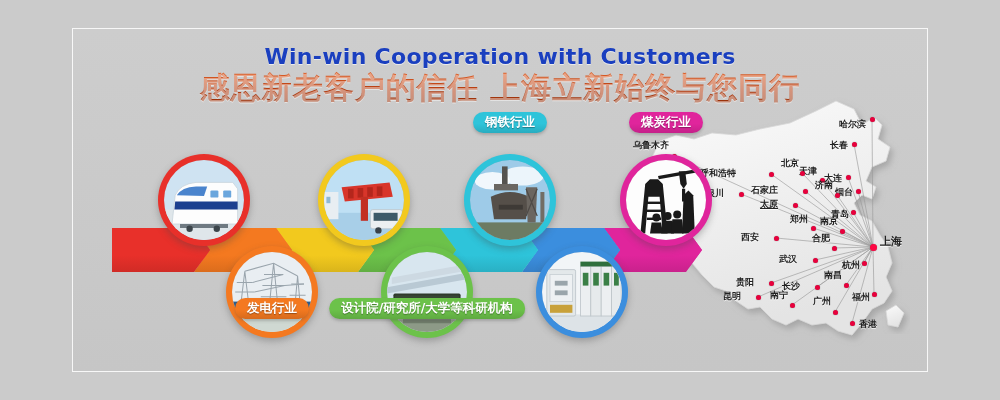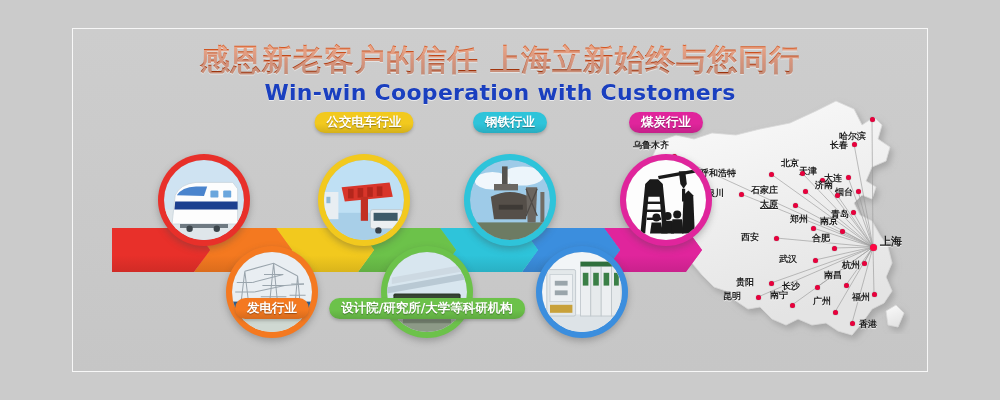--- a/index.html
+++ b/index.html
@@ -78,25 +78,25 @@
   .dot.hub{width:7px;height:7px;background:#ff0844;}
 </style>
 </head>
 <body>
 
 <div id="stage">
 
   <div id="frame"></div>
 
   <div id="headline">
+    <div id="title-en">Win-win Cooperation with Customers</div>
     <div style="position:relative;">
       <div id="title-cn-shadow">感恩新老客户的信任 上海立新始终与您同行</div>
       <div id="title-cn">感恩新老客户的信任 上海立新始终与您同行</div>
     </div>
-    <div id="title-en">Win-win Cooperation with Customers</div>
   </div>
 
   <div id="ribbon">
       <div class="chev first" style="left: 112px; width: 98px; background: linear-gradient(rgb(232, 48, 42) 0%, rgb(232, 48, 42) 62%, rgba(0, 0, 0, 0.1) 100%) rgb(232, 48, 42); z-index: 10;">
         <div class="sh"></div>
       </div>
       <div class="chev" style="left: 194px; width: 98px; background: linear-gradient(rgb(244, 121, 32) 0%, rgb(244, 121, 32) 62%, rgba(0, 0, 0, 0.1) 100%) rgb(244, 121, 32); z-index: 9;">
         <div class="sh"></div>
       </div>
       <div class="chev" style="left: 276px; width: 98px; background: linear-gradient(rgb(242, 201, 30) 0%, rgb(242, 201, 30) 62%, rgba(0, 0, 0, 0.1) 100%) rgb(242, 201, 30); z-index: 8;">
@@ -151,21 +151,20 @@
       <rect x="46" y="46" width="9" height="30" fill="#c22f23"></rect>
       <rect x="0" y="40" width="18" height="34" fill="#e8eef2"></rect>
       <rect x="3" y="46" width="5" height="8" fill="#8fb8d4"></rect>
       <rect x="58" y="62" width="40" height="24" rx="3" fill="#eceff1" stroke="#b9c4cb"></rect>
       <rect x="62" y="66" width="30" height="10" fill="#3d5a68"></rect>
       <circle cx="68" cy="88" r="4" fill="#39424a"></circle>
                 <circle cx="90" cy="88" r="4" fill="#39424a"></circle>
               </svg></div>
           </div>
         </div>
-        <div class="pill" style="top: -42px; background: linear-gradient(rgb(242, 201, 30) 0%, rgb(242, 201, 30) 55%, rgba(0, 0, 0, 0.12) 100%) rgb(242, 201, 30);">公交电车行业</div>
       </div>
       <div class="node" style="left: 464px; top: 154px; width: 92px; height: 92px; z-index: 42;">
         <div class="ring" style="width: 92px; height: 92px; background: rgb(46, 196, 218); padding: 0px;">
           <div class="photo" style="width: 80px; height: 80px;">
             <div style="width: 100%; height: 100%; position: relative; overflow: hidden;"><svg viewBox="0 0 100 100" width="100%" height="100%" preserveAspectRatio="xMidYMid slice">
                 <rect width="100" height="100" fill="#9ecbe8"></rect>
       <ellipse cx="28" cy="26" rx="22" ry="11" fill="#ffffff" opacity=".85"></ellipse>
       <ellipse cx="66" cy="20" rx="26" ry="12" fill="#ffffff" opacity=".8"></ellipse>
       <rect y="78" width="100" height="22" fill="#6d7b63"></rect>
       <rect x="40" y="8" width="7" height="26" fill="#55534f"></rect>
@@ -328,21 +327,21 @@
           <path d="M234,199 L233,152"></path>
           <path d="M118,202 L233,152"></path>
           <path d="M152,210 L233,152"></path>
           <path d="M195,217 L233,152"></path>
           <path d="M212,228 L233,152"></path>
           <path d="M34,61 L233,152"></path>
         </g>
     </svg>
     <div id="cities">
         <div class="dot" style="left: 229.5px; top: 21.5px;"></div>
-        <div class="city" style="left: 199px; top: 36px;">哈尔滨</div>
+        <div class="city" style="left: 199px; top: 24px;">哈尔滨</div>
         <div class="dot" style="left: 211.5px; top: 46.5px;"></div>
         <div class="city" style="left: 190px; top: 45px;">长春</div>
         <div class="dot" style="left: 205.5px; top: 79.5px;"></div>
         <div class="city" style="left: 184px; top: 78px;">大连</div>
         <div class="dot" style="left: 179.5px; top: 82.5px;"></div>
         <div class="city" style="left: 159px; top: 71px;">天津</div>
         <div class="dot" style="left: 159.5px; top: 75.5px;"></div>
         <div class="city" style="left: 141px; top: 63px;">北京</div>
         <div class="dot" style="left: 128.5px; top: 76.5px;"></div>
         <div class="city" style="left: 60px; top: 73px;">呼和浩特</div>

